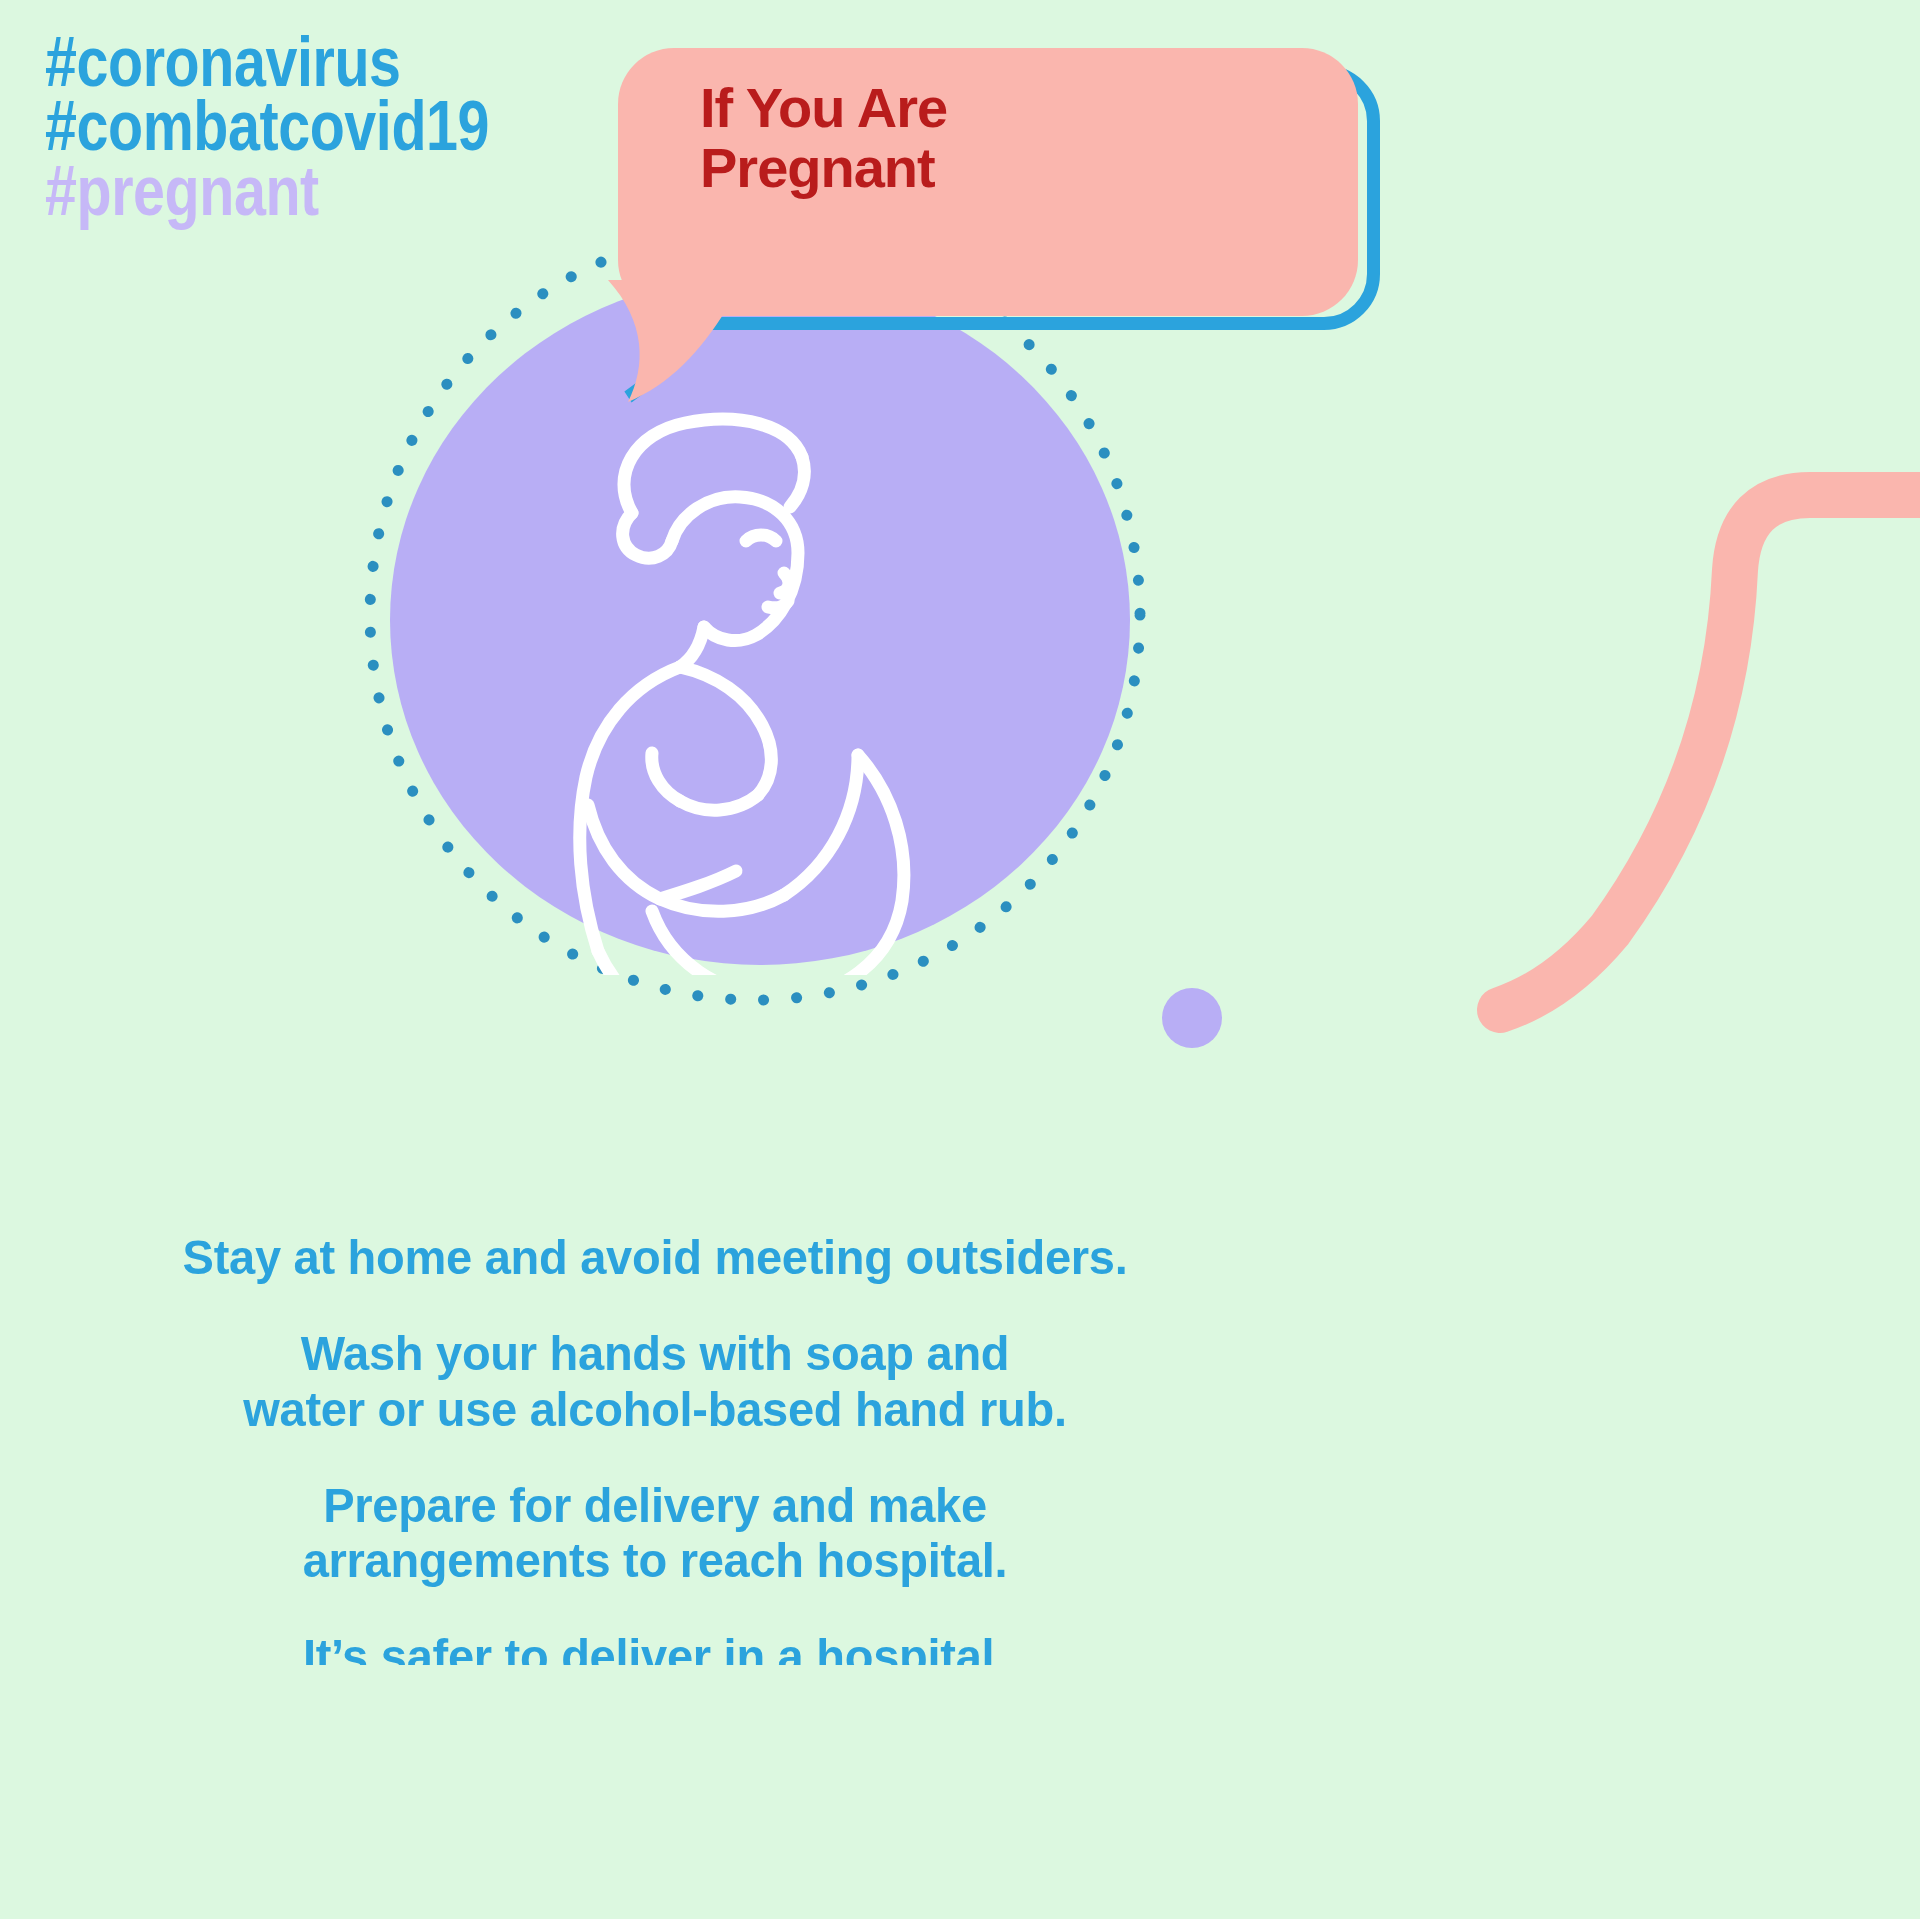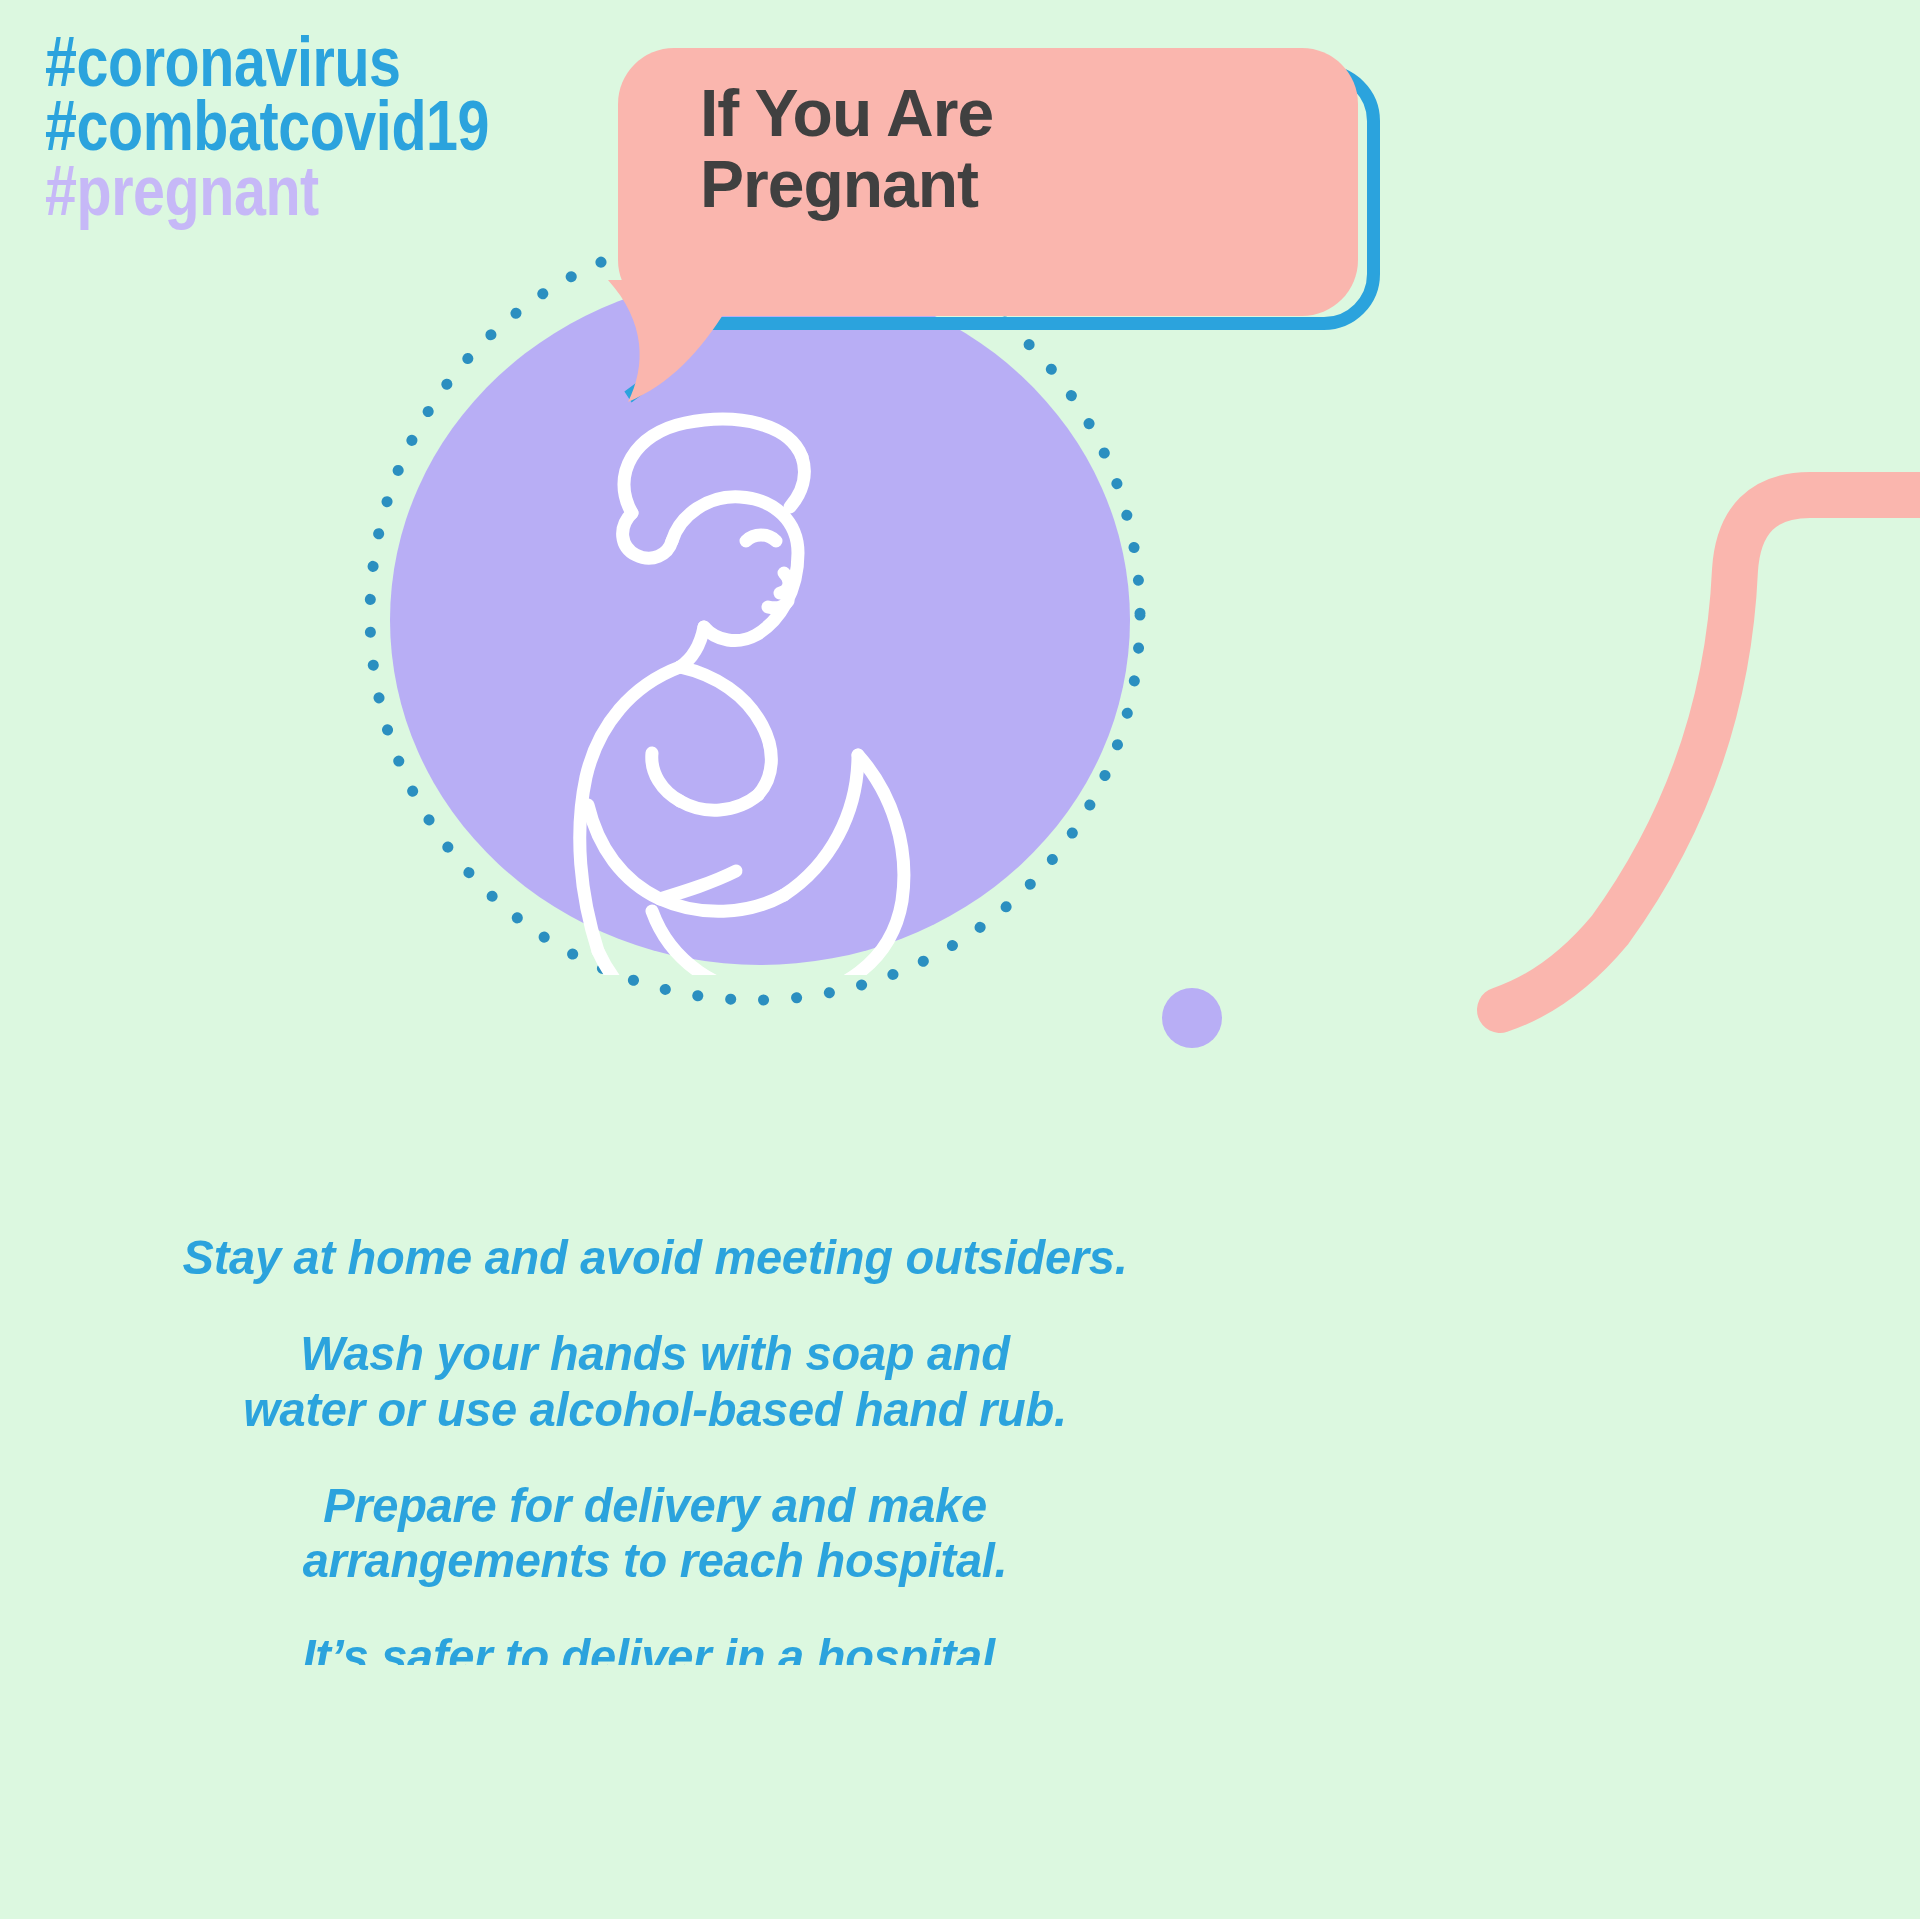--- a/index.html
+++ b/index.html
@@ -64,35 +64,34 @@
     width:740px;height:268px;
     background:#fab6ae;
     border-radius:56px;
   }
   .bubble-tail{
     position:absolute;left:608px;top:280px;width:120px;height:125px;
   }
   .bubble-title{
     position:absolute;left:700px;top:78px;
     width:640px;
-    color:#404040;
-    font-size:66px;
+    color:#b91c1c;
+    font-size:56px;
     font-weight:bold;
     line-height:1.07;
     letter-spacing:-1px;
     white-space:pre-line;
   }
 
   
   .tips{
     position:absolute;left:150px;top:1230px;
     width:1010px;
     text-align:center;
     color:#2ba3dd;
-    font-style:italic;
   }
   .tip{
     font-size:49px;
     font-weight:bold;
     line-height:1.14;
     letter-spacing:-0.3px;
     margin-bottom:40px;
     white-space:pre-line;
     transform:scaleX(0.96);
   }

